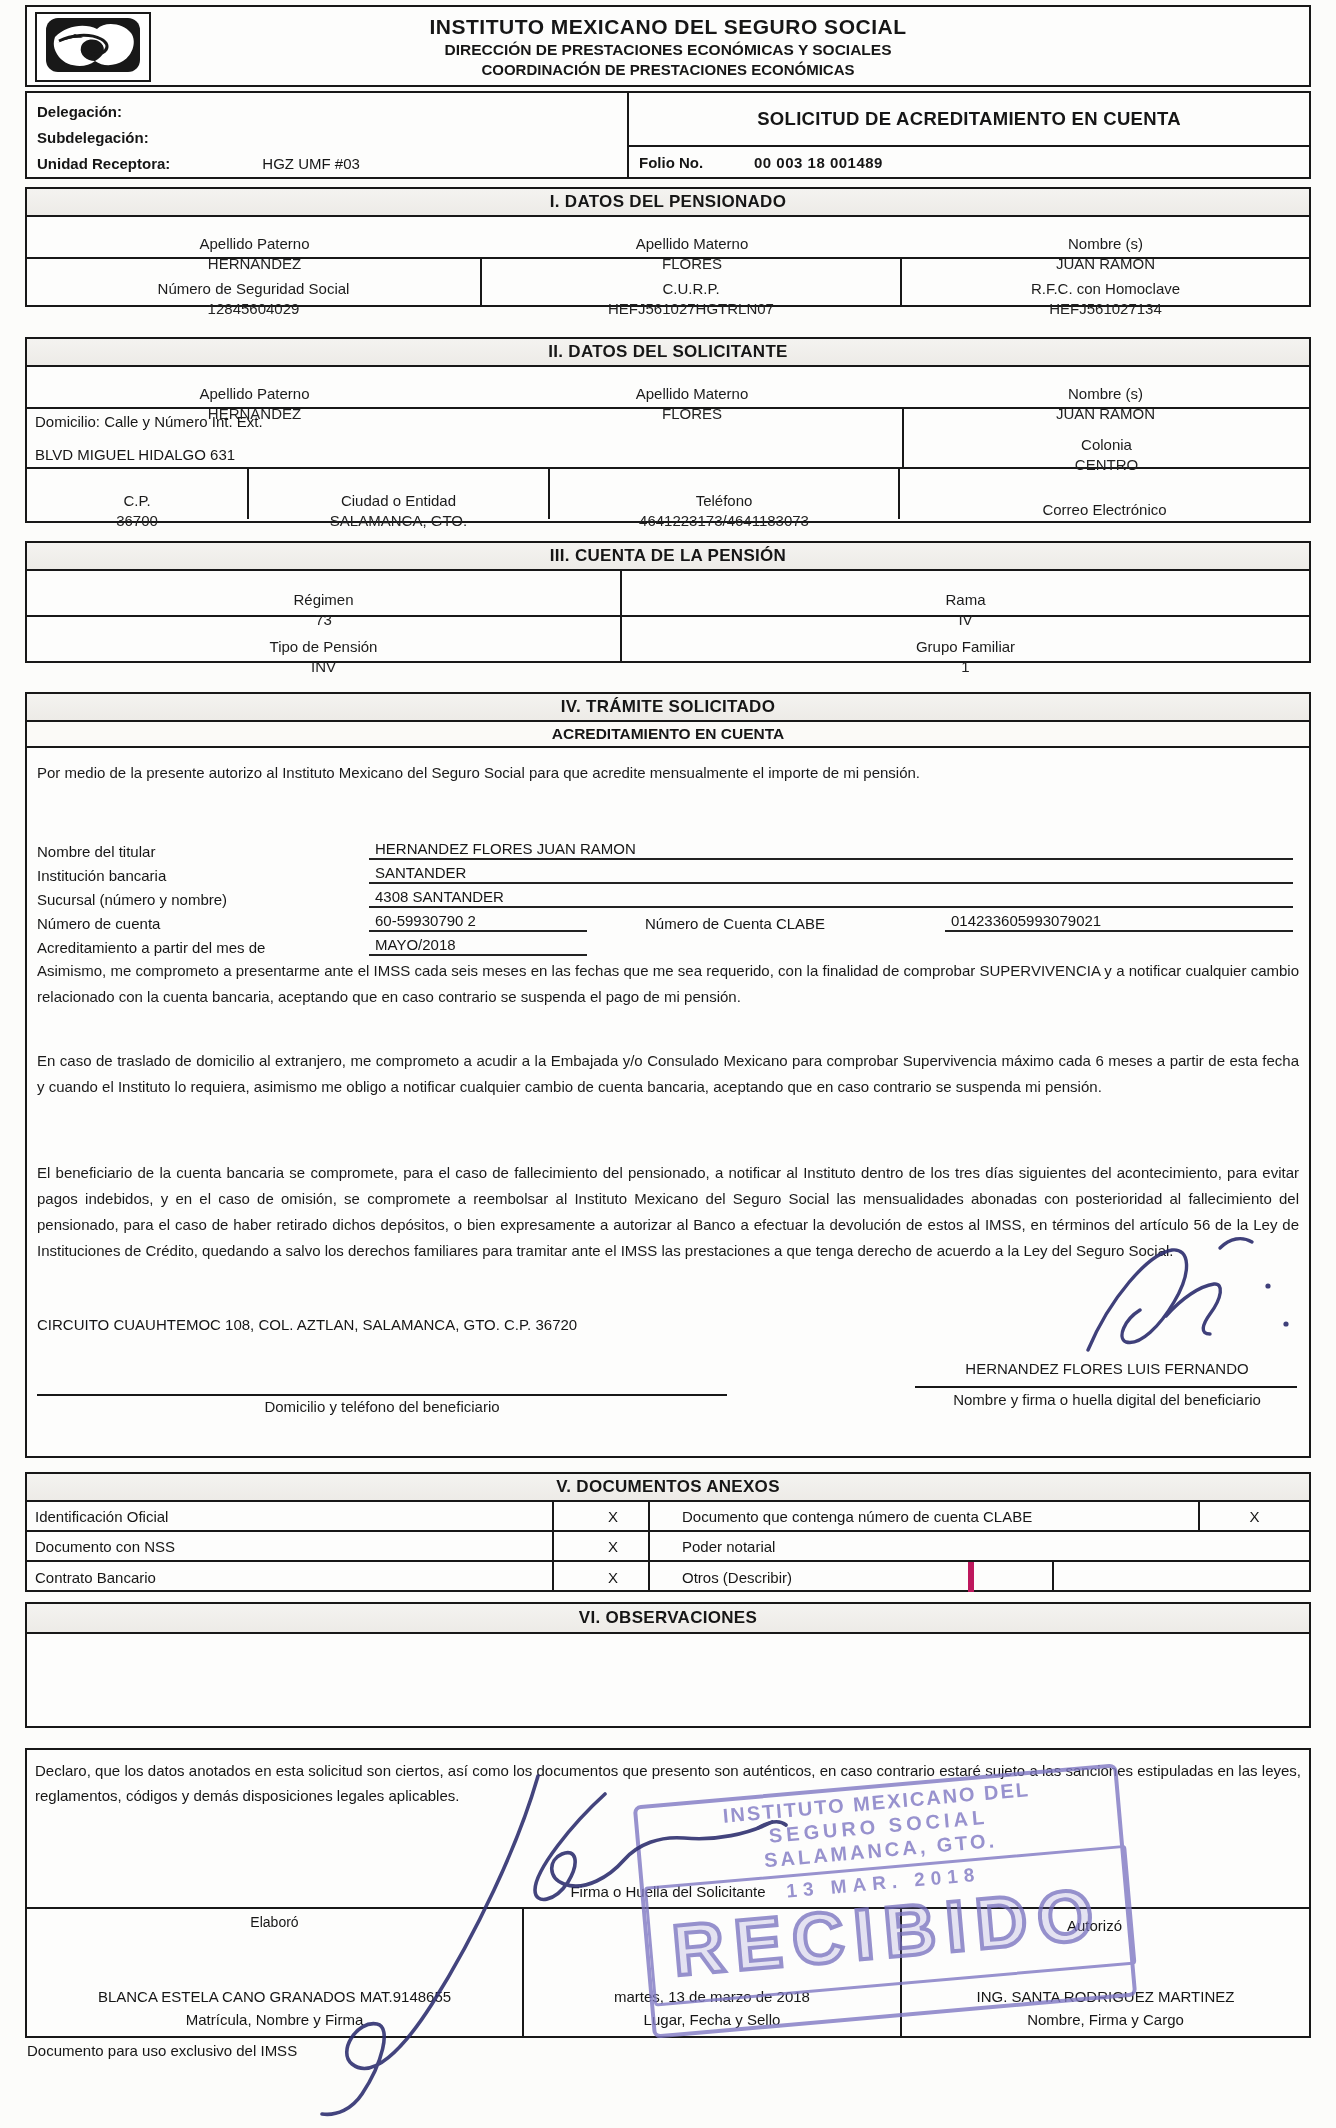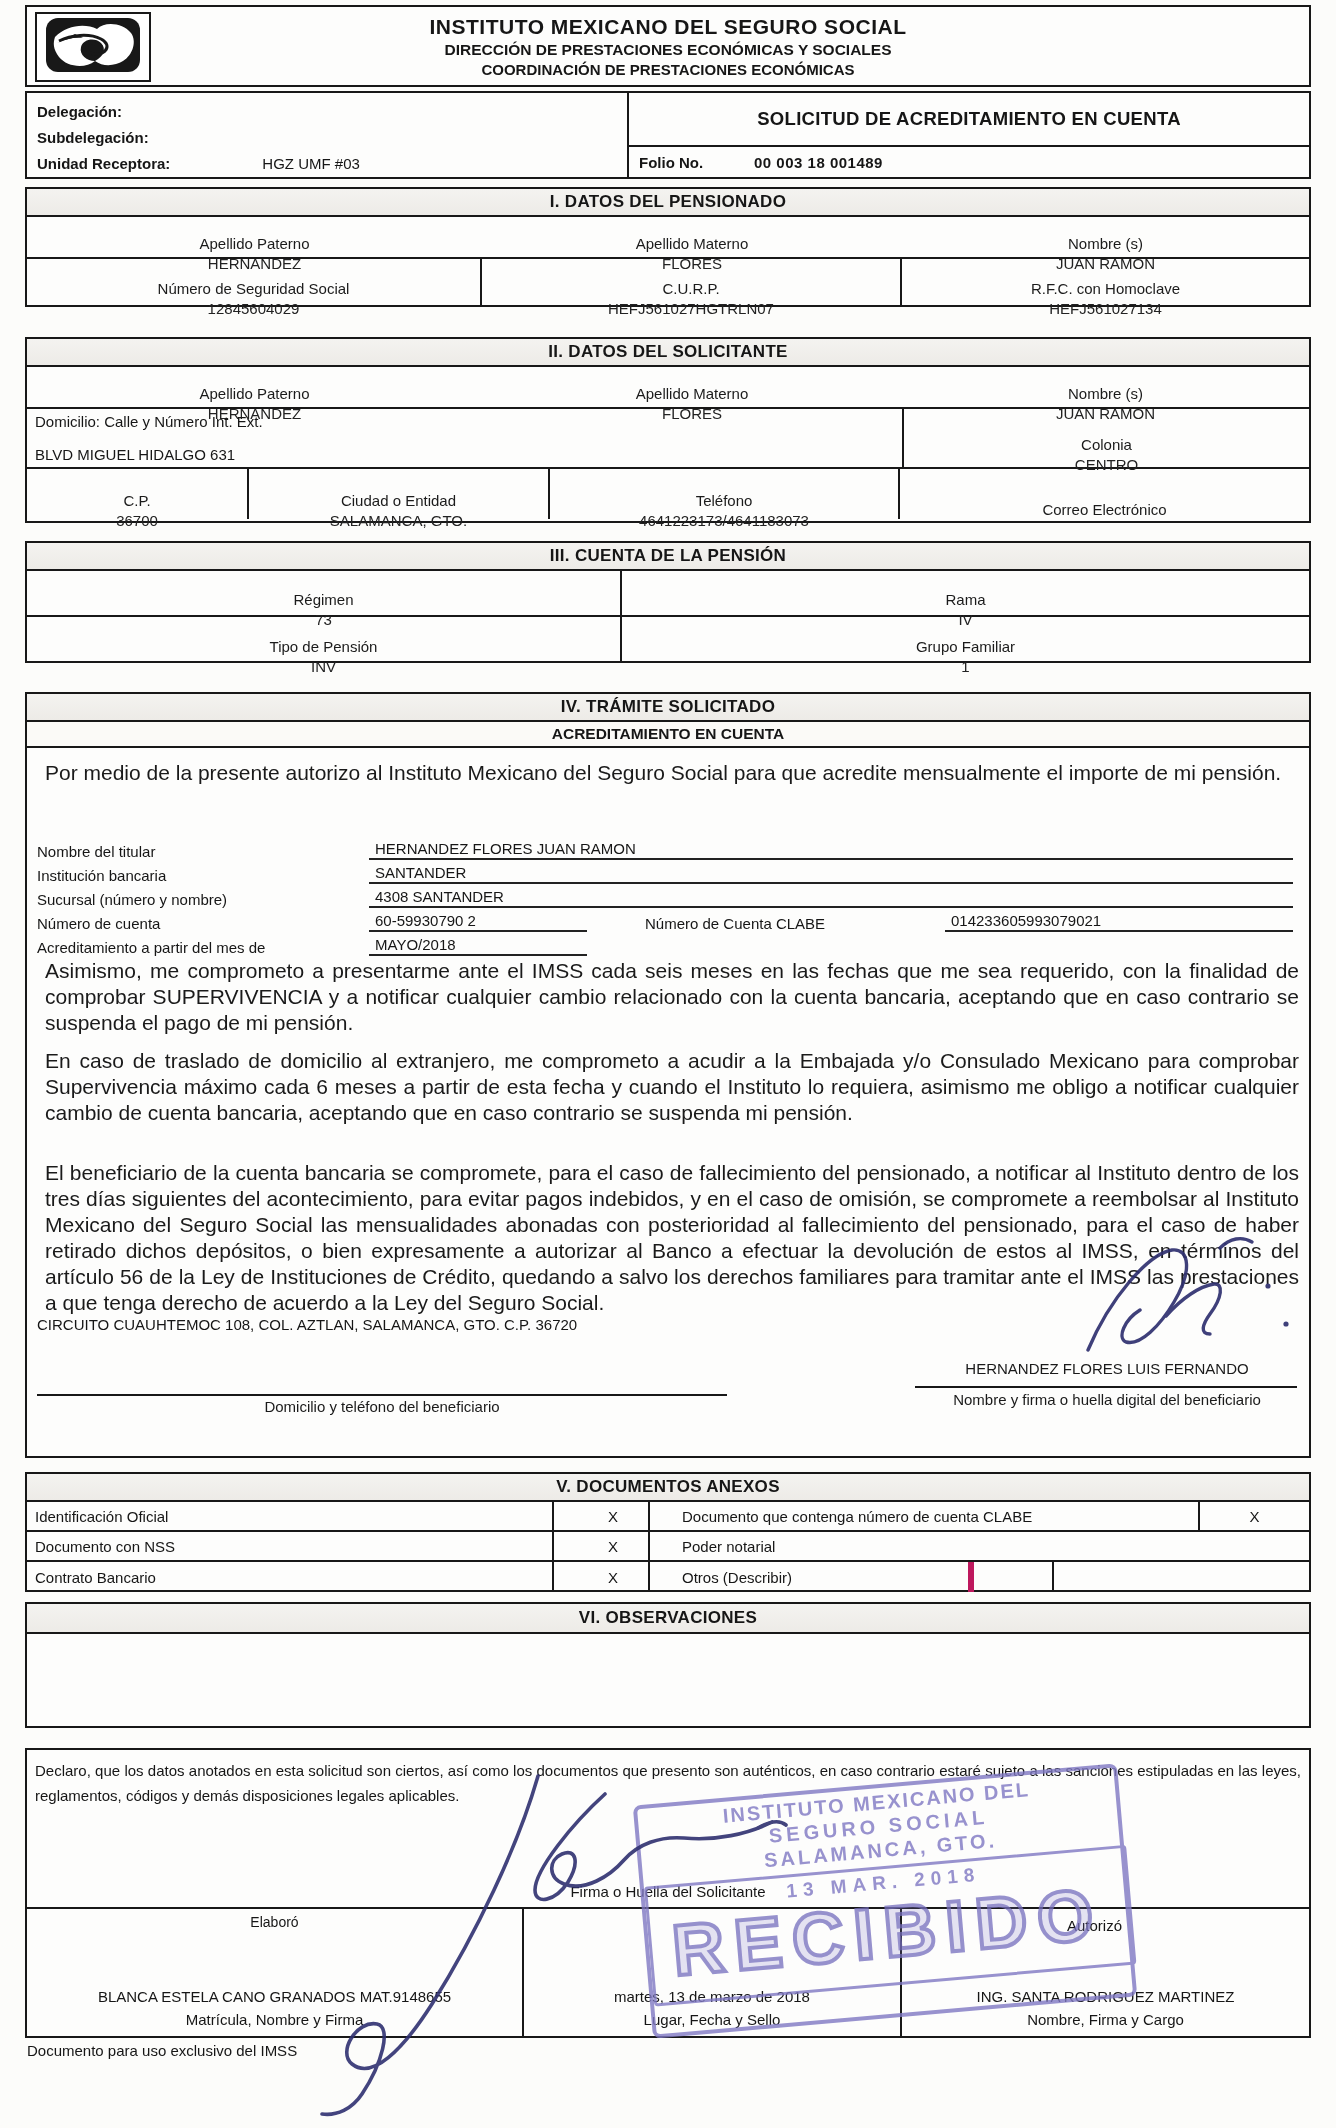--- a/index.html
+++ b/index.html
@@ -41,21 +41,21 @@
   #sec1{top:187px;height:120px;}
   #sec2{top:337px;height:186px;}
   .dom-cell{width:877px;box-sizing:border-box;padding:4px 8px;font-size:15px;display:flex;
             flex-direction:column;justify-content:space-between;border-right:2px solid #181818;}
   #sec3{top:541px;height:122px;}
   
   #sec4{top:692px;height:766px;}
   .sub4{height:24px;display:flex;align-items:center;justify-content:center;font-weight:bold;
         font-size:15.5px;border-bottom:2px solid #181818;background:#fbfaf7;}
   .abs{position:absolute;}
-  .para{font-size:21px;line-height:26px;text-align:justify;color:#1a1a1a;margin-left:8px;}
+  .para{font-size:15px;line-height:26px;text-align:justify;color:#1a1a1a;}
   .frow{display:flex;align-items:flex-end;height:24px;font-size:15px;}
   .flab{width:332px;flex:none;}
   .fval{border-bottom:2px solid #222;padding:0 4px 1px 6px;box-sizing:border-box;white-space:nowrap;}
   .grow{flex:1;}
   .w215{width:218px;flex:none;}
   .clab{width:300px;flex:none;margin-left:58px;}
   .capline{border-top:2px solid #181818;}
   .cap{font-size:15px;text-align:center;color:#1a1a1a;}
   
   #sec5{top:1472px;height:120px;}

